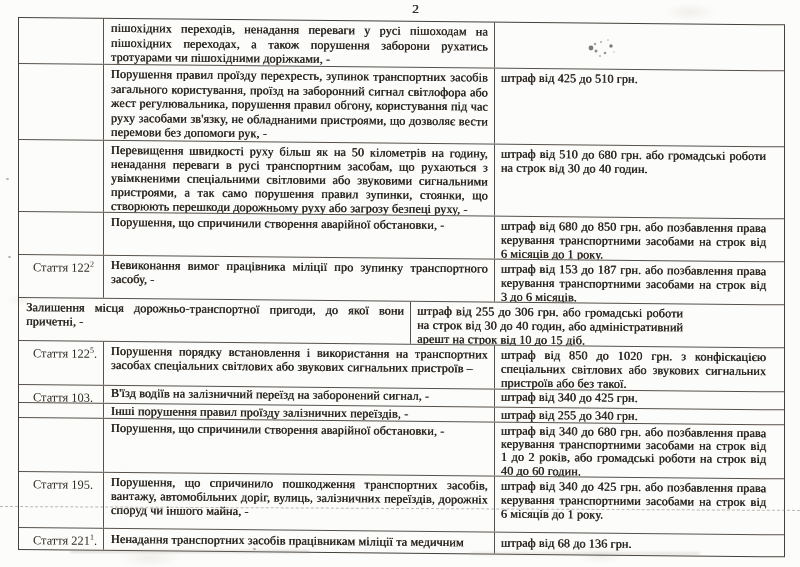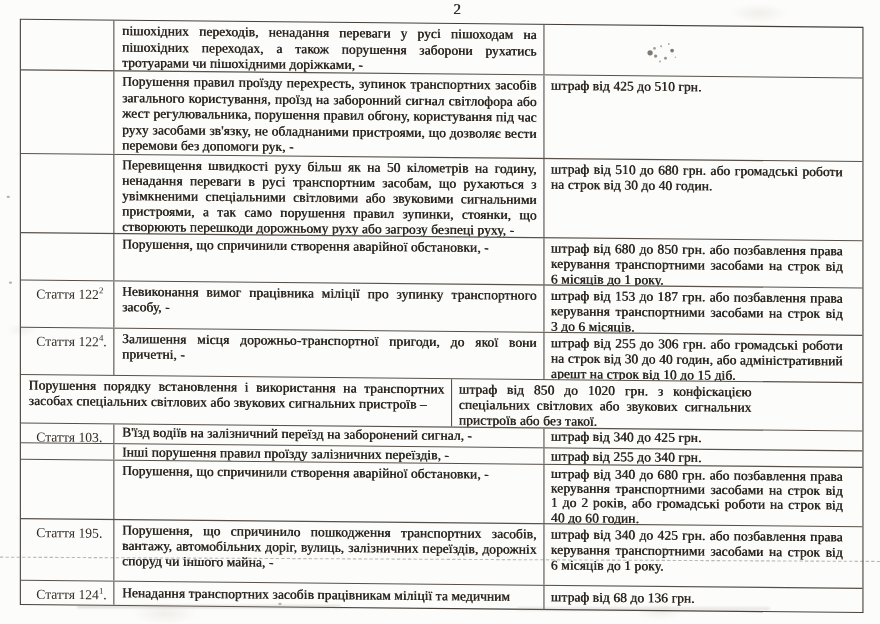--- a/index.html
+++ b/index.html
@@ -106,26 +106,26 @@
       <div class="td penalty">штраф від 680 до 850 грн. або позбавлення права керування транспортними засобами на строк від 6 місяців до 1 року.</div>
     </div>
 
     <div class="tr r4">
       <div class="td article"><span>Стаття 122</span><sup>2</sup><span></span></div>
       <div class="td violation">Невиконання вимог працівника міліції про зупинку транспортного засобу, -</div>
       <div class="td penalty">штраф від 153 до 187 грн. або позбавлення права керування транспортними засобами на строк від 3 до 6 місяців.</div>
     </div>
 
     <div class="tr r5">
-      <div class="td article"><span>Стаття 122</span><sup>4</sup><span>.</span></div>
       <div class="td violation">Залишення місця дорожньо-транспортної пригоди, до якої вони причетні, -</div>
       <div class="td penalty">штраф від 255 до 306 грн. або громадські роботи на строк від 30 до 40 годин, або адміністративний арешт на строк від 10 до 15 діб.</div>
     </div>
 
     <div class="tr r6">
+      <div class="td article"><span>Стаття 122</span><sup>5</sup><span>.</span></div>
       <div class="td violation">Порушення порядку встановлення і використання на транспортних засобах спеціальних світлових або звукових сигнальних пристроїв –</div>
       <div class="td penalty">штраф від 850 до 1020 грн. з конфіскацією спеціальних світлових або звукових сигнальних пристроїв або без такої.</div>
     </div>
 
     <div class="tr r7">
       <div class="td article"><span>Стаття 103.</span><sup></sup><span></span></div>
       <div class="td violation">В'їзд водіїв на залізничний переїзд на заборонений сигнал, -</div>
       <div class="td penalty">штраф від 340 до 425 грн.</div>
     </div>
 
@@ -141,21 +141,21 @@
       <div class="td penalty">штраф від 340 до 680 грн. або позбавлення права керування транспортними засобами на строк від 1 до 2 років, або громадські роботи на строк від 40 до 60 годин.</div>
     </div>
 
     <div class="tr r10">
       <div class="td article"><span>Стаття 195.</span><sup></sup><span></span></div>
       <div class="td violation">Порушення, що спричинило пошкодження транспортних засобів, вантажу, автомобільних доріг, вулиць, залізничних переїздів, дорожніх споруд чи іншого майна, -</div>
       <div class="td penalty">штраф від 340 до 425 грн. або позбавлення права керування транспортними засобами на строк від 6 місяців до 1 року.</div>
     </div>
 
     <div class="tr r11">
-      <div class="td article"><span>Стаття 124</span><sup>1</sup><span>.</span></div>
+      <div class="td article"><span>Стаття 221</span><sup>1</sup><span>.</span></div>
       <div class="td violation">Ненадання транспортних засобів працівникам міліції та медичним</div>
       <div class="td penalty">штраф від 68 до 136 грн.</div>
     </div>
 
   </div>
 
   <div class="ink-smudge">
     <svg width="34" height="26" viewBox="0 0 34 26">
       <circle cx="6" cy="14" r="2.4" fill="#4a4238" opacity="0.7"></circle>
       <circle cx="11" cy="17" r="1.5" fill="#4a4238" opacity="0.6"></circle>

